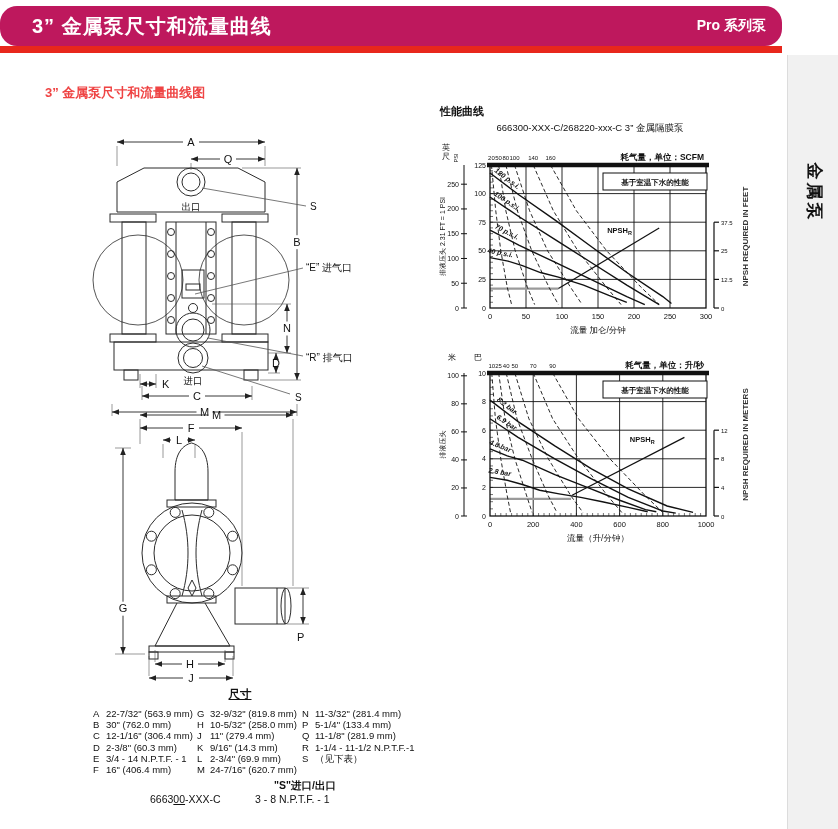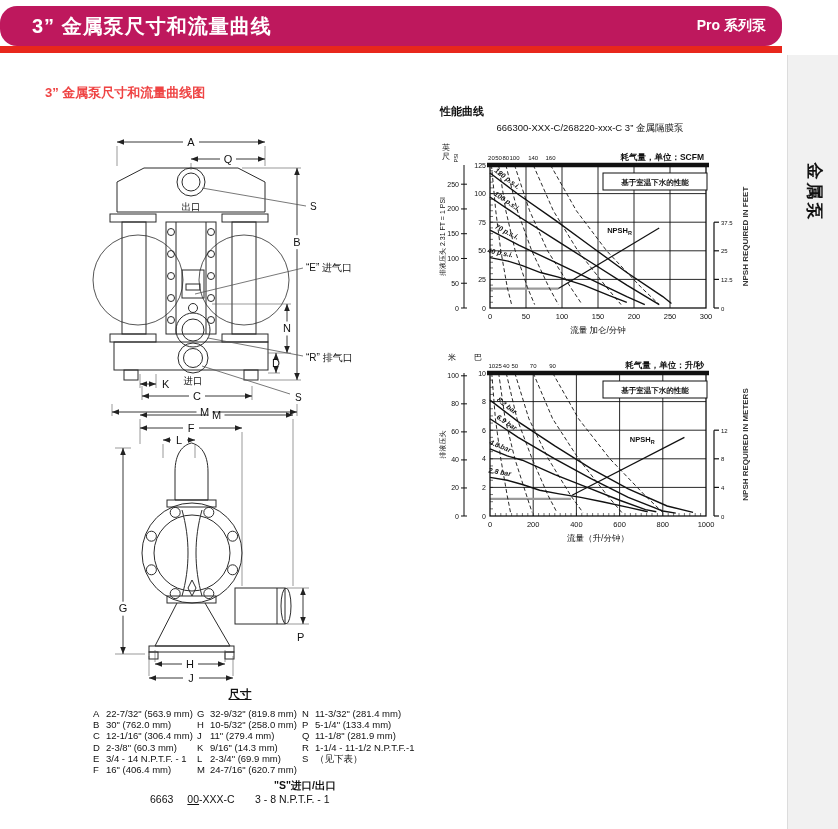--- a/index.html
+++ b/index.html
@@ -22,21 +22,21 @@
   .dim-col{display:flex;flex-direction:column;}
   .dim-col:nth-child(1){width:104px;}
   .dim-col:nth-child(2){width:105px;}
   .dim-col:nth-child(3){width:130px;}
   .dim-row{font-size:9.5px;line-height:11.2px;white-space:nowrap;display:flex;}
   .dim-key{width:13px;flex:0 0 13px;}
   .s-table{left:150px;top:779px;width:270px;font-size:10.5px;}
   .s-header{margin-left:85px;width:140px;text-align:center;font-weight:bold;}
   .s-row{display:flex;line-height:13px;}
   .s-model{width:105px;}
-  .s-model .u{text-decoration:underline;padding-left:14px;}
+  .s-model .u{text-decoration:underline;}
   .footer-note{left:452px;top:558px;width:330px;font-size:8.5px;}
   svg{overflow:visible;}
 </style>
 </head>
 <body>
 
 <div class="page">
 
   <div class="abs header-bar">
     <span class="header-title">3” 金属泵尺寸和流量曲线</span>

